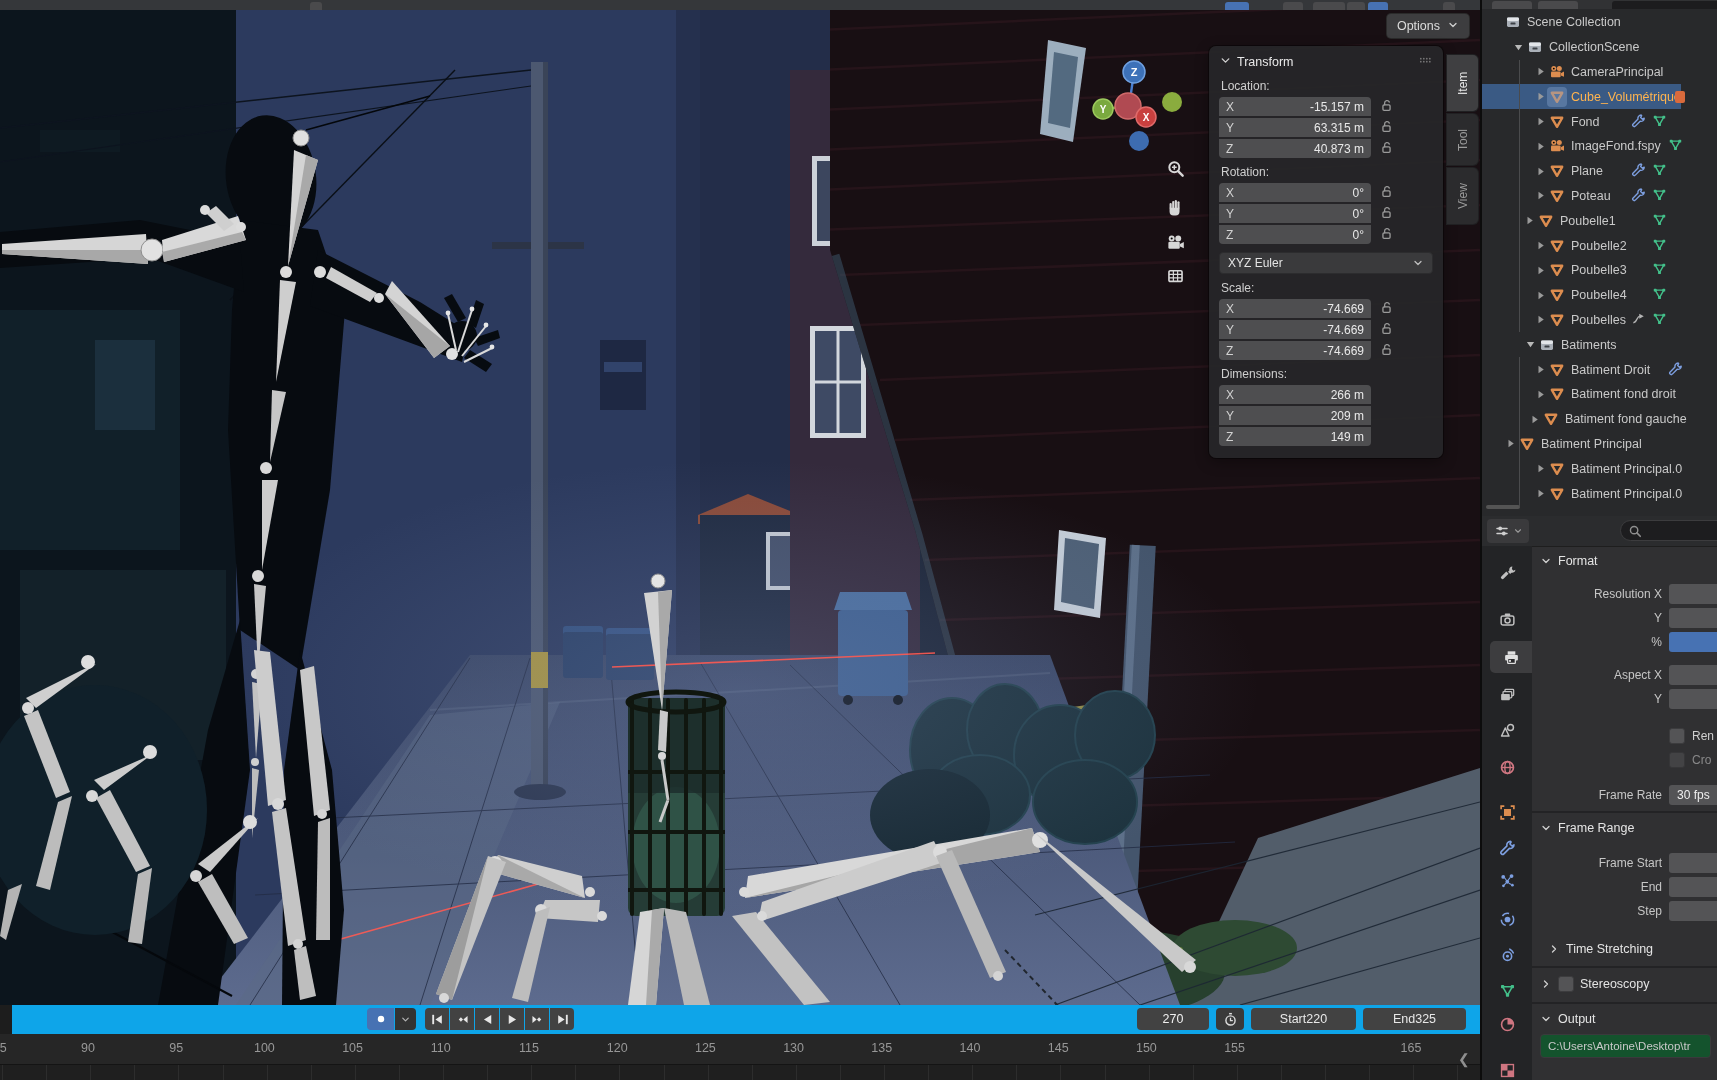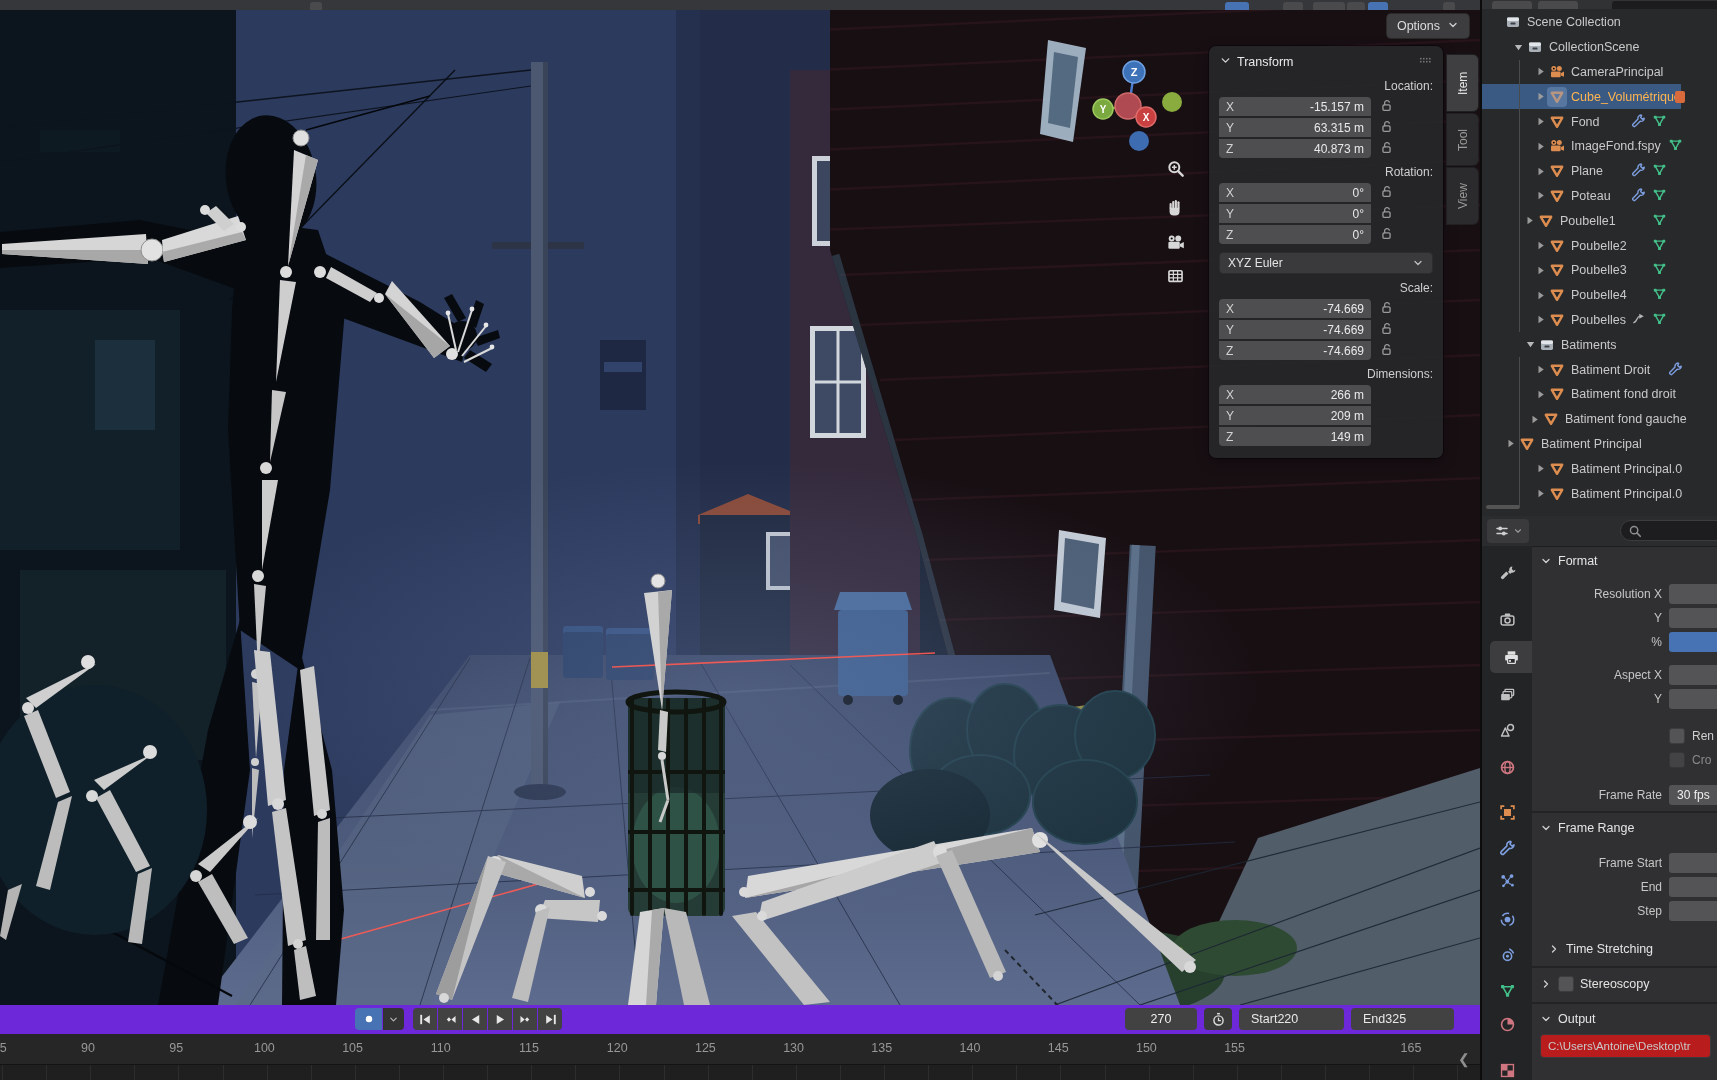--- a/index.html
+++ b/index.html
@@ -11,49 +11,49 @@
   .frag{position:absolute;top:2px;height:8px;border-radius:3px 3px 0 0;background:#4a4a4c;}
   .frag.blue{background:#4772b3;}
   
   #viewport{left:0;top:10px;width:1480px;height:995px;background:#1b2436;overflow:hidden;}
   #scene{position:absolute;left:0;top:0;}
   #options-btn{position:absolute;right:11px;top:4px;height:24px;padding:0 10px;border-radius:4px;background:#3d3d3f;color:#dcdcdc;font-size:12.5px;display:flex;align-items:center;gap:7px;box-shadow:0 0 0 1px #2a2a2a;}
   
   #npanel{position:absolute;left:1209px;top:36px;width:234px;border-radius:7px;background:rgba(38,38,40,.95);box-shadow:0 0 0 1px rgba(0,0,0,.4),0 4px 14px rgba(0,0,0,.35);padding:7px 10px 10px 10px;box-sizing:border-box;color:#d6d6d6;font-size:12px;}
   .np-head{display:flex;align-items:center;gap:5px;color:#e8e8e8;font-size:12.5px;margin-bottom:8px;}
   .np-head .grip{margin-left:auto;opacity:.8;}
-  .np-label{color:#cfcfcf;margin:7px 0 4px 2px;text-align:right;}
+  .np-label{color:#cfcfcf;margin:7px 0 4px 2px;}
   .fieldrow{display:flex;align-items:center;margin-bottom:2px;}
   .field{flex:0 0 152px;height:19px;background:#4e4e50;display:flex;align-items:center;padding:0 7px;box-sizing:border-box;color:#e9e9e9;}
   .grp .fieldrow:first-child .field{border-radius:4px 4px 0 0;}
   .grp .fieldrow:last-child .field{border-radius:0 0 4px 4px;}
   .field .ax{width:18px;color:#d2d2d2;}
   .field .val{margin-left:auto;}
   .lockcell{width:30px;display:flex;justify-content:center;}
   .np-drop{height:20px;margin:8px 0 2px 0;background:#3a3a3c;border:1px solid #2c2c2e;border-radius:4px;display:flex;align-items:center;padding:0 8px;color:#e3e3e3;}
   .np-drop svg{margin-left:auto;}
   
   .side-tab{position:absolute;left:1447px;width:31px;background:#2b2b2d;color:#9b9b9b;border-radius:5px 0 0 5px;display:flex;align-items:center;justify-content:center;font-size:12px;writing-mode:vertical-rl;transform:rotate(180deg);transform-origin:center;box-shadow:0 0 0 1px #202022;}
   .side-tab.active{background:#3f3f41;color:#e8e8e8;}
   
   #gizmo{position:absolute;left:1078px;top:28px;}
   .navtool{position:absolute;left:1160px;width:30px;height:30px;display:flex;align-items:center;justify-content:center;opacity:.92;}
   
   #timeline{left:0;top:1005px;width:1480px;height:75px;background:#1d1d1d;}
-  #tl-header{position:absolute;left:0;top:0;width:1628px;height:29px;background:#6d28d9;border-bottom:1px solid #161616;}
+  #tl-header{position:absolute;left:12px;top:0;width:1628px;height:29px;background:#0ea5e9;border-bottom:1px solid #161616;}
   .tl-btn{position:absolute;top:3px;height:22px;background:#424242;display:flex;align-items:center;justify-content:center;}
   #autokey{left:355px;width:27px;border-radius:4px 0 0 4px;background:#4772b3;}
   #autokey-drop{left:383px;width:21px;border-radius:0 4px 4px 0;background:#333333;}
   #play-group{position:absolute;left:413px;top:3px;display:flex;gap:1px;}
   #play-group .pbtn{width:24px;height:22px;background:#424242;display:flex;align-items:center;justify-content:center;}
   #play-group .pbtn:first-child{border-radius:4px 0 0 4px;}
   #play-group .pbtn:last-child{border-radius:0 4px 4px 0;}
   #frame-field{left:1125px;width:72px;border-radius:4px;color:#f0f0f0;font-size:12.5px;}
   #clock-btn{left:1204px;width:28px;border-radius:4px;background:#3a3a3a;}
-  .range-field{color:#e8e8e8;font-size:12.5px;padding:0 12px;box-sizing:border-box;border-radius:4px;justify-content:flex-start;}
+  .range-field{color:#e8e8e8;font-size:12.5px;padding:0 20px;box-sizing:border-box;border-radius:4px;justify-content:center;}
   #start-field{left:1239px;width:105px;}
   #end-field{left:1351px;width:103px;}
   #tl-scrub{position:absolute;left:0;top:29px;width:1480px;height:30px;background:#262626;}
   .tick-label{position:absolute;top:7px;width:44px;text-align:center;color:#979797;font-size:12.5px;}
   #tl-cells{position:absolute;left:0;top:59px;width:1480px;height:16px;background:#1f1f1f;border-top:1px solid #141414;}
   .cell-sep{position:absolute;top:0;width:1px;height:16px;background:#2d2d2d;}
   #tl-collapse{position:absolute;left:1458px;top:46px;color:#8f8f8f;font-size:14px;}
   
   #right-col{left:1480px;top:0;width:237px;height:1080px;background:#28292b;border-left:2px solid #0c0c0c;box-sizing:border-box;}
   #outliner{position:absolute;left:0;top:0;width:235px;height:516px;background:#28292b;overflow:hidden;}
@@ -81,21 +81,21 @@
   .sec-head{display:flex;align-items:center;gap:6px;color:#e4e4e4;font-size:12.5px;padding:8px 0 4px 8px;}
   .sec-sep{height:2px;background:#232325;margin:6px 0 0 0;}
   .prow{display:flex;align-items:center;height:21px;margin:3px 0;}
   .prow .plabel{flex:0 0 130px;text-align:right;margin-right:7px;color:#c6c6c6;white-space:nowrap;}
   .pfield{height:20px;width:70px;background:#545456;border-radius:3px;flex:none;}
   .pfield.accent{background:#4772b3;}
   .pfield.text{display:flex;align-items:center;padding:0 8px;color:#efefef;white-space:nowrap;}
   .cbrow{display:flex;align-items:center;height:21px;margin:3px 0 3px 137px;gap:7px;white-space:nowrap;}
   .cb{width:14px;height:14px;border-radius:3px;background:#545456;border:1px solid #3c3c3e;flex:none;}
   .dim{opacity:.55;}
-  #out-path{margin:4px 8px 0 8px;height:22px;background:#b91c1c;border:1px solid #3a3a3c;border-radius:4px;display:flex;align-items:center;padding:0 7px;color:#c9c9c9;font-size:11.5px;white-space:nowrap;overflow:hidden;}
+  #out-path{margin:4px 8px 0 8px;height:22px;background:#14532d;border:1px solid #3a3a3c;border-radius:4px;display:flex;align-items:center;padding:0 7px;color:#c9c9c9;font-size:11.5px;white-space:nowrap;overflow:hidden;}
 </style>
 </head>
 <body>
 
 <div id="stage">
 
   <div class="abs" id="top-strip">
     <div class="frag" style="left:310px;width:12px"></div>
     <div class="frag blue" style="left:1225px;width:24px"></div>
     <div class="frag" style="left:1283px;width:20px"></div>

